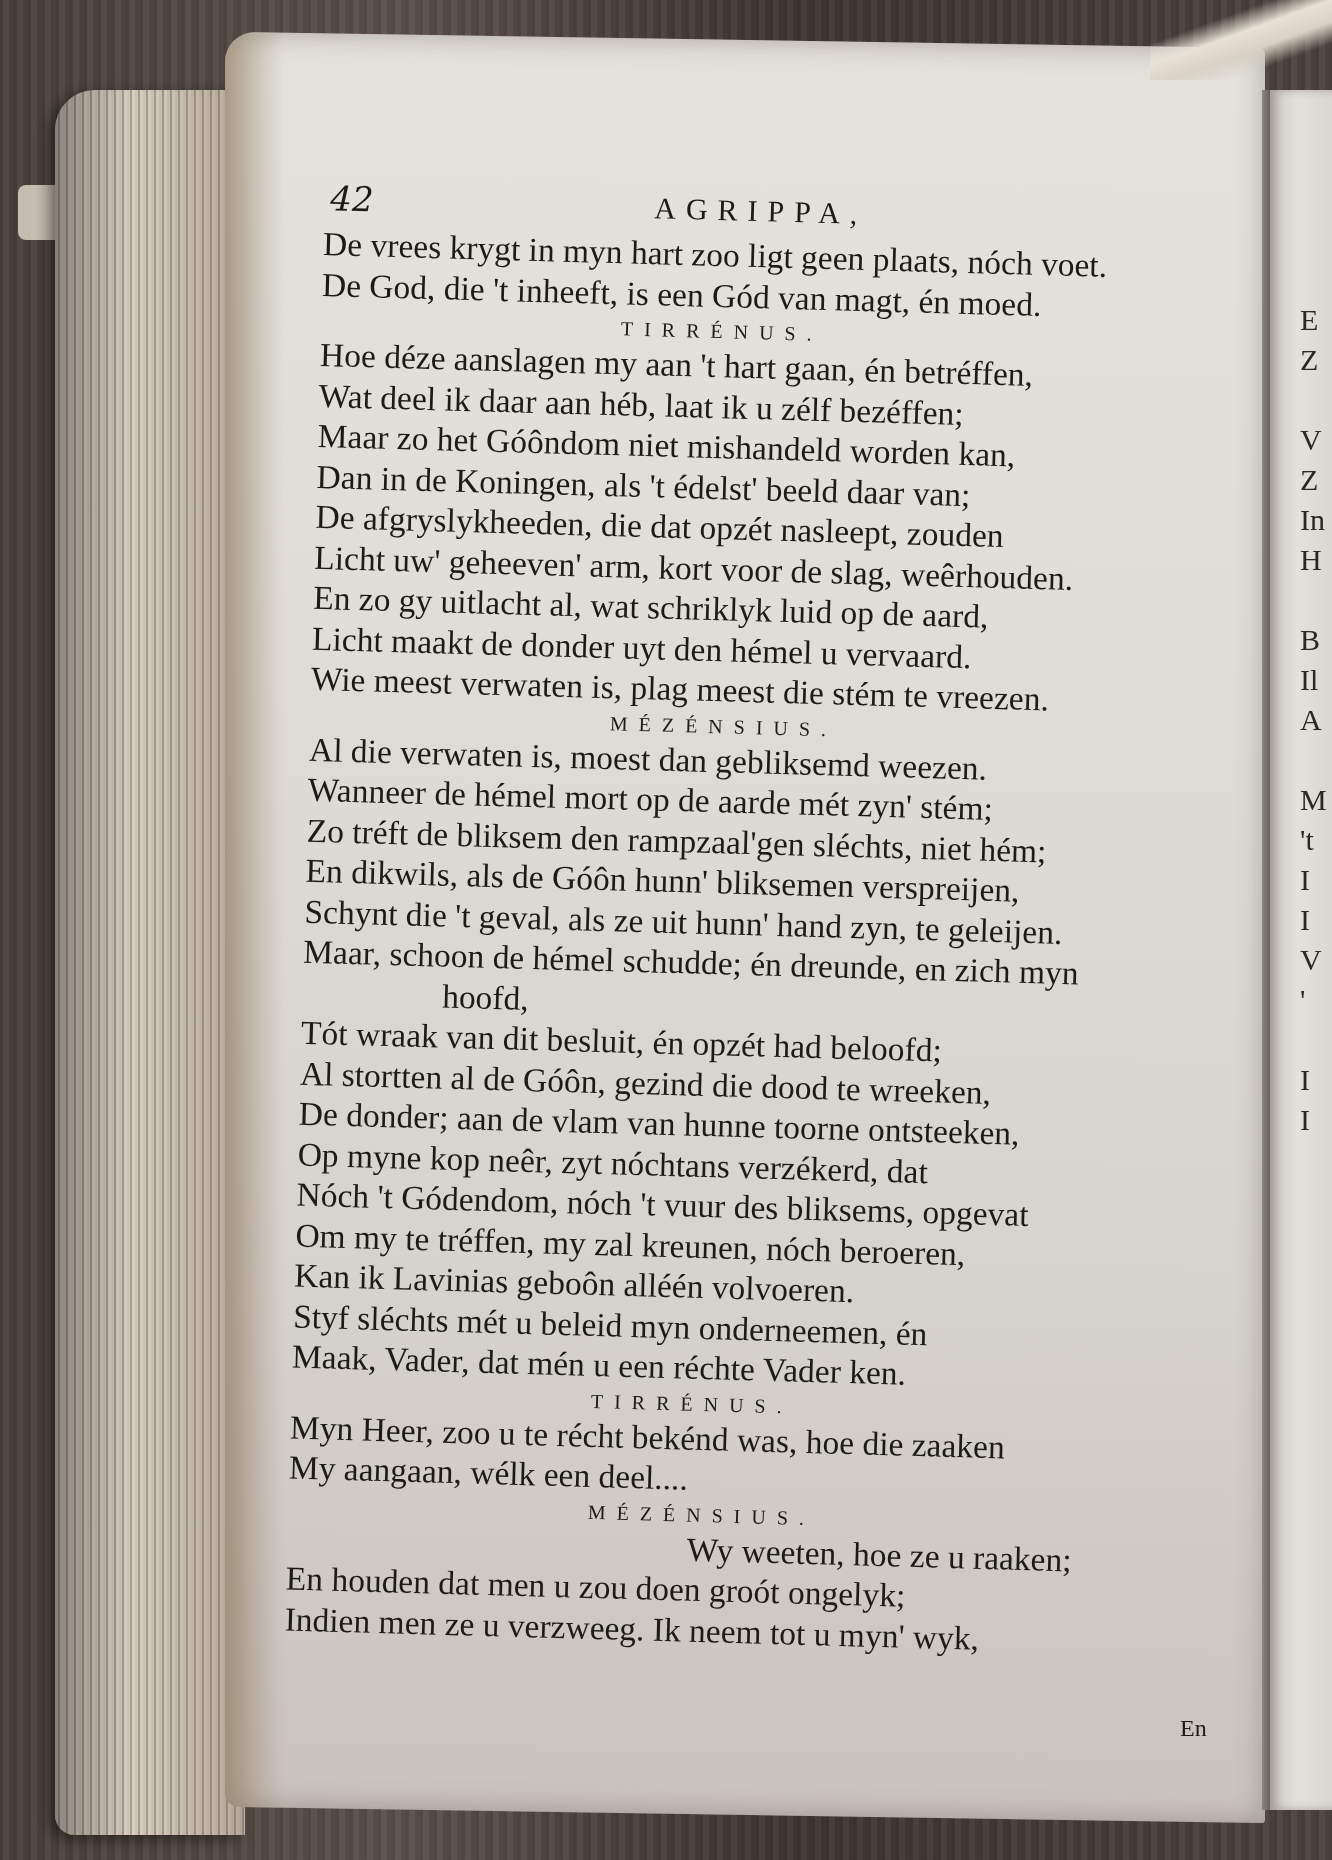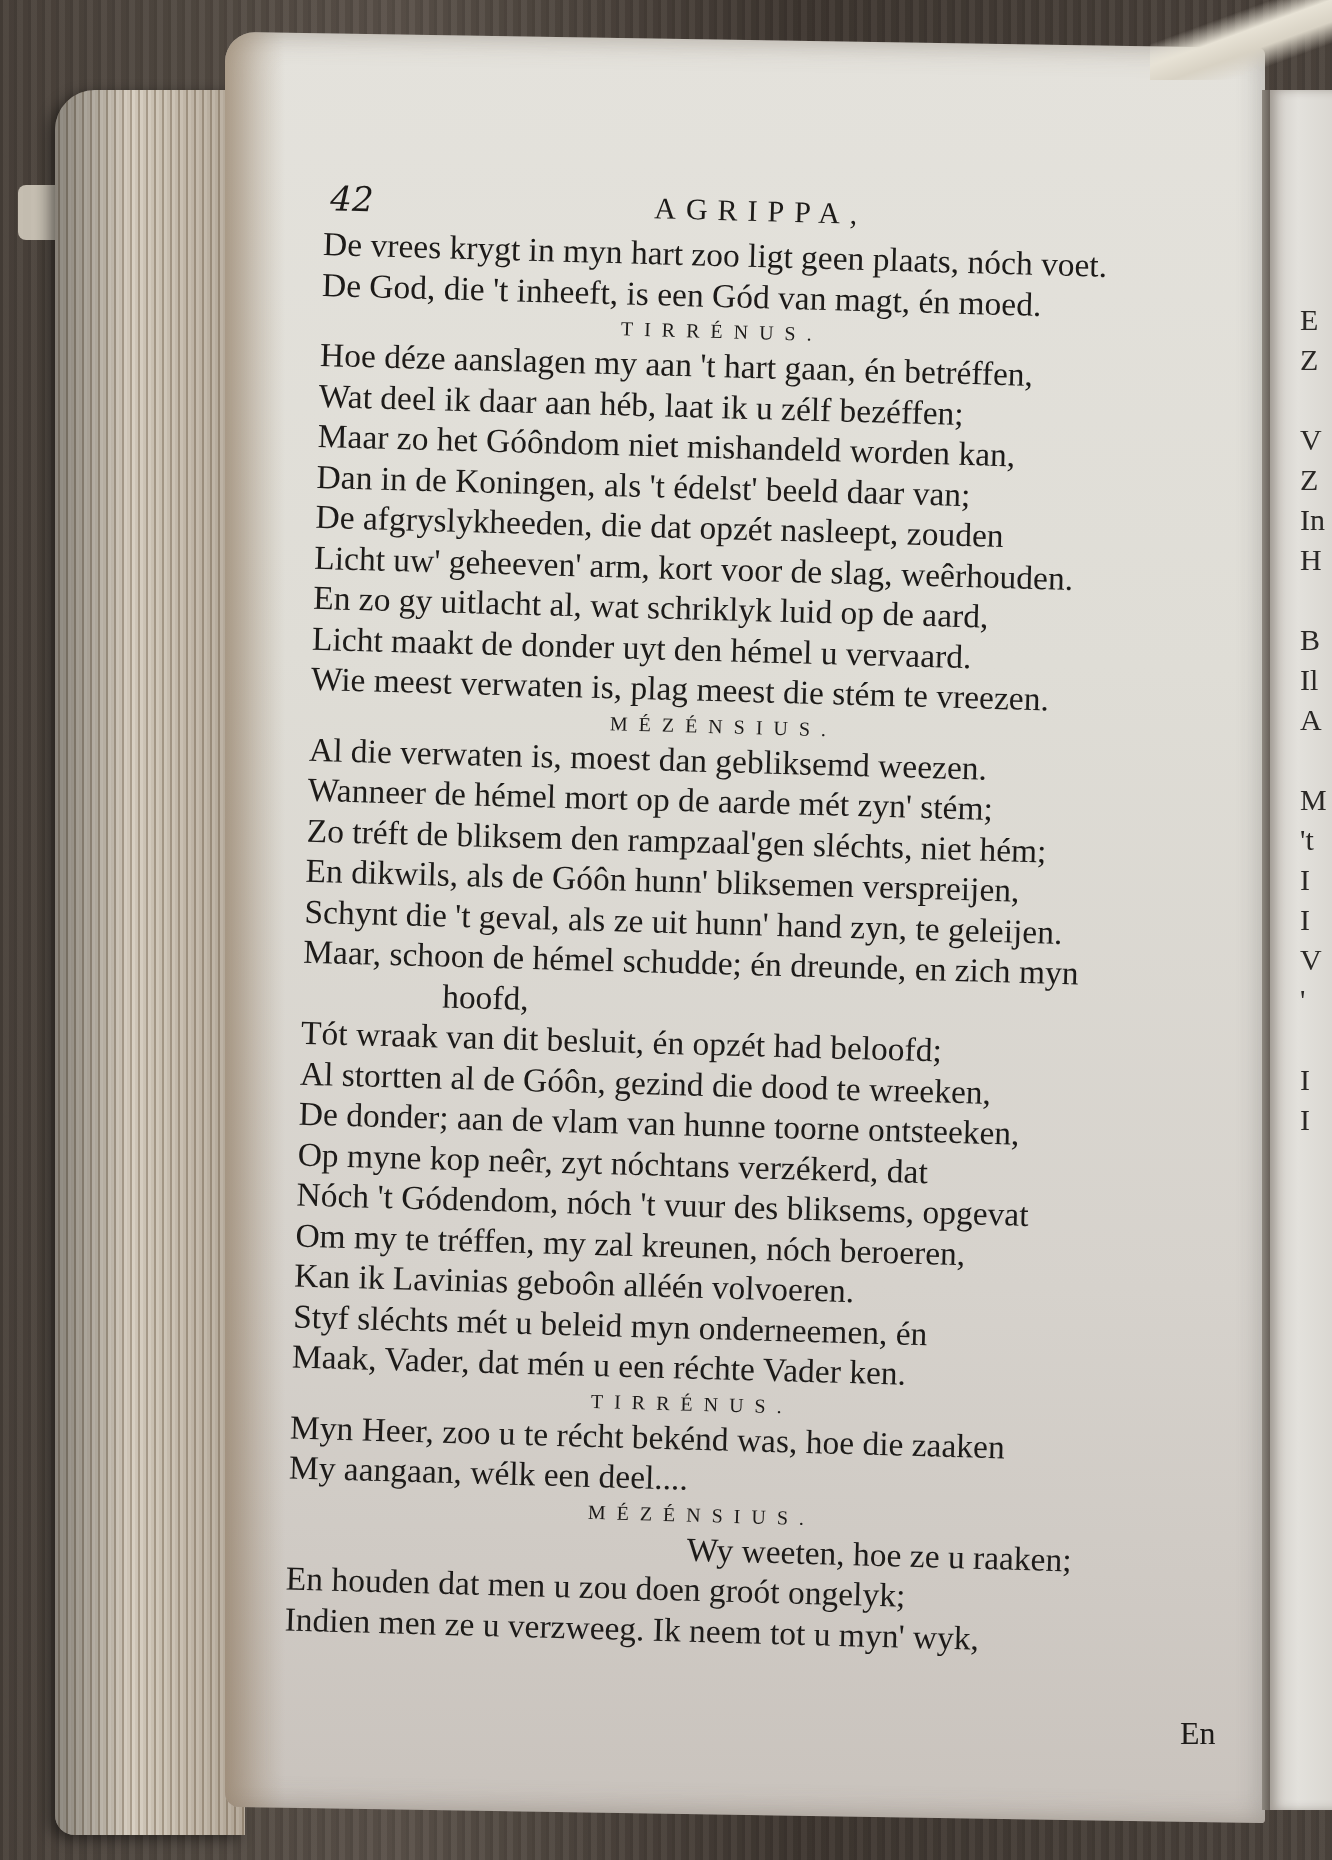--- a/index.html
+++ b/index.html
@@ -86,21 +86,21 @@
     .line.indent-small { padding-left: 140px; }
     .line.indent-right { padding-left: 400px; }
     .speaker {
       font-family: "Liberation Serif", serif;
       font-size: 20px; line-height: 28px; letter-spacing: 11px;
       text-transform: uppercase; text-align: left; padding-left: 300px;
       display: block; margin: 1px 0;
     }
     .catchword {
       position: absolute; left: 1180px; top: 1715px;
-      font-family: "Liberation Serif", serif; font-size: 32px; color: #1d1b19;
+      font-family: "Liberation Serif", serif; font-size: 24px; color: #1d1b19;
     }
     .right-letters {
       position: absolute; left: 1300px; top: 300px; width: 32px; overflow: hidden;
       font-family: "Liberation Serif", serif; font-size: 30px; color: #2a2826;
     }
     .right-letters span { display: block; height: 40px; line-height: 40px; }
   </style>
 </head>
 <body>
 

